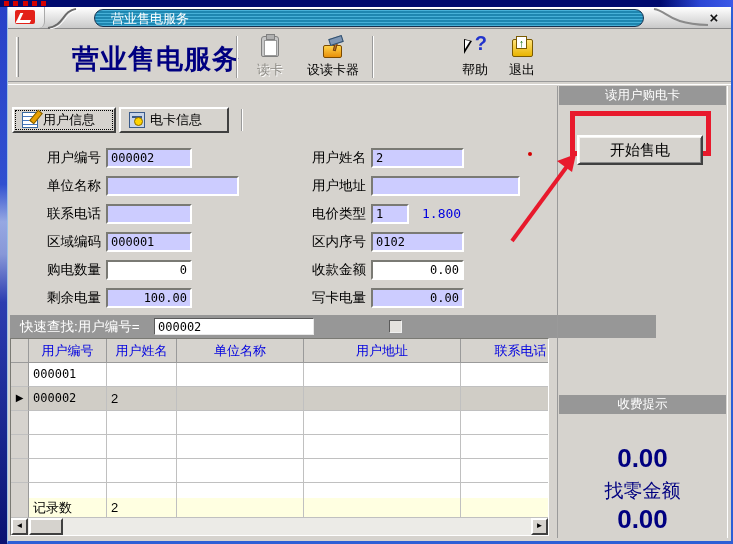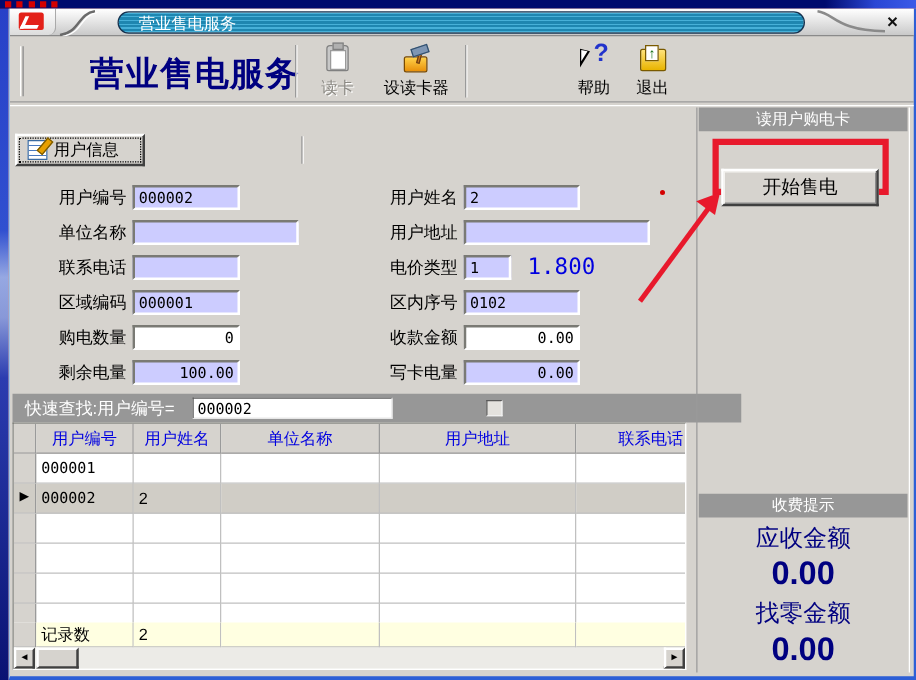--- a/index.html
+++ b/index.html
@@ -1,18 +1,18 @@
 <!DOCTYPE html>
 <html><head>
 <meta charset="utf-8">
 <style>
   * { margin:0; padding:0; box-sizing:border-box; }
   html,body { width:733px; height:544px; overflow:hidden; }
   body { font-family:"Liberation Sans","DejaVu Sans",sans-serif; font-size:13px; color:#000; }
-  .screen { position:relative; width:733px; height:544px; background:#b91c1c; overflow:hidden; }
+  .screen { position:relative; width:733px; height:544px; background:#6d28d9; overflow:hidden; }
 
   
   .top-strip { position:absolute; left:0; top:0; width:733px; height:7px;
     background:linear-gradient(90deg,#000a6e 0,#000a6e 660px,#2b46d4 700px,#3c5ae8 733px); }
   .red-mark { position:absolute; top:1px; width:5px; height:5px; background:#d40000; }
   .left-strip { position:absolute; left:0; top:7px; width:7px; height:537px;
     background:linear-gradient(180deg,#2741c8 0%,#3050d0 33%,#96a8e2 40%,#8898d8 46%,#2b3cb0 55%,#18268e 80%,#0a1272 100%); }
 
   
   .window { position:absolute; left:7px; top:7px; width:726px; height:537px;
@@ -85,24 +85,24 @@
   .ic-card { width:16px; height:16px; background:#c8d4e8; border:1px solid #3a5a8a; position:relative; }
   .ic-card::before { content:""; position:absolute; left:2px; top:3px; width:10px; height:2px; background:#3a5a8a; }
   .ic-card::after { content:""; position:absolute; right:1px; bottom:1px; width:7px; height:7px; background:#ffd400; border:1px solid #8a6a00; border-radius:50%; }
 
   
   .flabel { position:absolute; width:86px; text-align:right; font-size:13.5px; line-height:20px; }
   .ffield { position:absolute; height:20px; border:2px solid; border-color:#7a7a74 #ffffff #ffffff #7a7a74;
     background:#ccccff; font-family:"DejaVu Sans Mono",monospace; font-size:12px; color:#000; padding:0 3px; outline:none; }
   .ffield.white { background:#fff; }
   .ffield.num { text-align:right; }
-  .rate-text { position:absolute; color:#0000e0; font-family:"DejaVu Sans Mono",monospace; font-size:18px; line-height:20px; }
-
-  
-  .quickbar { position:absolute; left:2px; top:308px; width:583px; height:23px; background:#979797; }
+  .rate-text { position:absolute; color:#0000e0; font-family:"DejaVu Sans Mono",monospace; font-size:13px; line-height:20px; }
+
+  
+  .quickbar { position:absolute; left:2px; top:308px; width:646px; height:23px; background:#979797; }
   .quickbar .qlabel { position:absolute; left:10px; top:0; color:#fff; font-size:13.5px; line-height:23px; }
   .quickbar input { position:absolute; left:144px; top:3px; width:160px; height:17px; background:#fff;
     border:1px solid; border-color:#5a5a5a #e8e8e8 #e8e8e8 #5a5a5a; font-family:"DejaVu Sans Mono",monospace; font-size:12px; padding:0 3px; outline:none; }
   .qcheck { position:absolute; left:379px; top:5px; width:13px; height:13px; background:#e4e2de;
     border:1px solid; border-color:#5a5a5a #f0f0f0 #f0f0f0 #5a5a5a; }
   .qchecklabel { position:absolute; left:400px; top:0; font-size:13.5px; line-height:23px;
     color:#b4b1ab; text-shadow:1px 1px 0 #6e6e6e; }
 
   
   .grid { position:absolute; left:2px; top:331px; width:539px; height:198px; background:#fff;
@@ -201,20 +201,24 @@
         <div class="lbl">退出</div>
       </div>
     </div>
 
     <div class="bar-gray status-right">读用户购电卡</div>
 
     <div class="tabbtn active" style="left:4px;width:104px">
       <div class="ic-form"></div>
       <span>用户信息</span>
     </div>
+    <div class="tabbtn" style="left:111px;width:110px">
+      <div class="ic-card"></div>
+      <span>电卡信息</span>
+    </div>
     <div class="tab-sep"></div>
 
     <div class="flabel" style="left:7px;top:141px">用户编号</div>
     <input class="ffield" style="left: 98px; top: 141px; width: 86px;" readonly="" value="000002">
     <div class="flabel" style="left:272px;top:141px">用户姓名</div>
     <input class="ffield" style="left: 363px; top: 141px; width: 93px;" readonly="" value="2">
 
     <div class="flabel" style="left:7px;top:169px">单位名称</div>
     <input class="ffield" style="left: 98px; top: 169px; width: 133px;" readonly="" value="">
     <div class="flabel" style="left:272px;top:169px">用户地址</div>
@@ -317,21 +321,20 @@
         <div class="sthumb"></div>
         <div class="sbtn" style="right:0">►</div>
       </div>
     </div>
 
     <div class="rpanel"></div>
     <div class="red-box"></div>
     <div class="btn3d" style="top:128px">开始售电</div>
 
     <div class="bar-gray fee-head">收费提示</div>
-    <div class="fee-label" style="top:411px">应收金额</div>
     <div class="fee-value" style="top:436px">0.00</div>
     <div class="fee-label" style="top:471px">找零金额</div>
     <div class="fee-value" style="top:497px">0.00</div>
 
     <div class="red-dot"></div>
     <svg class="annot-svg" width="723" height="534" viewBox="0 0 723 534">
       <line x1="504" y1="234" x2="560" y2="158" stroke="#e8192c" stroke-width="4"></line>
       <polygon points="568,147 564,165 549,154" fill="#e8192c"></polygon>
     </svg>
 

